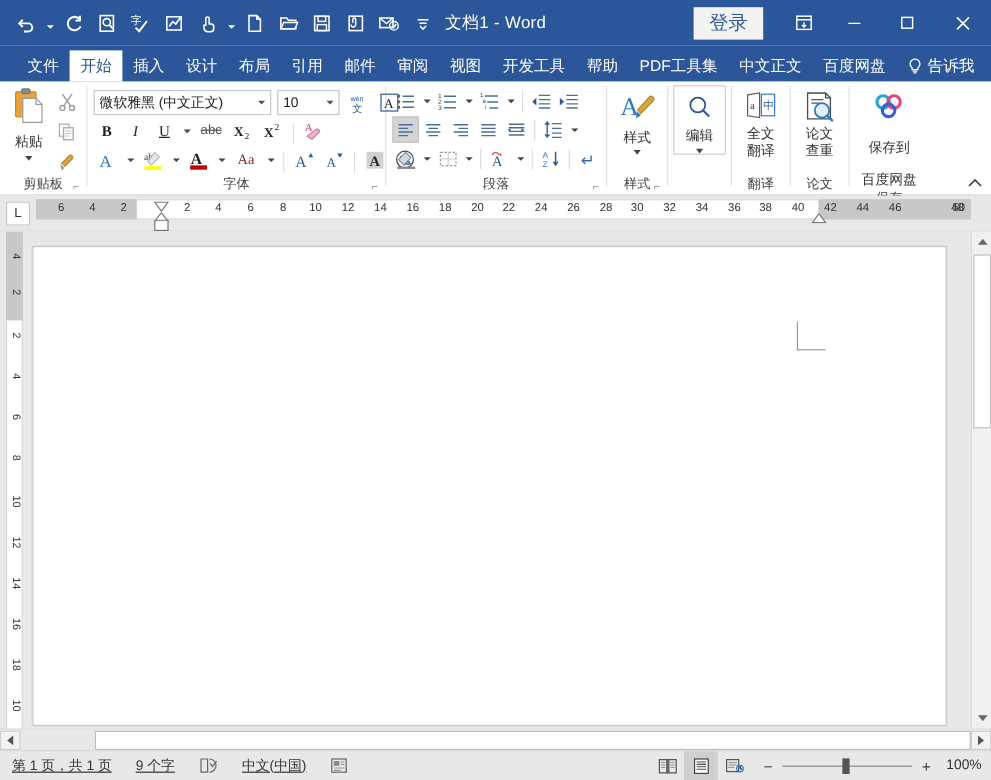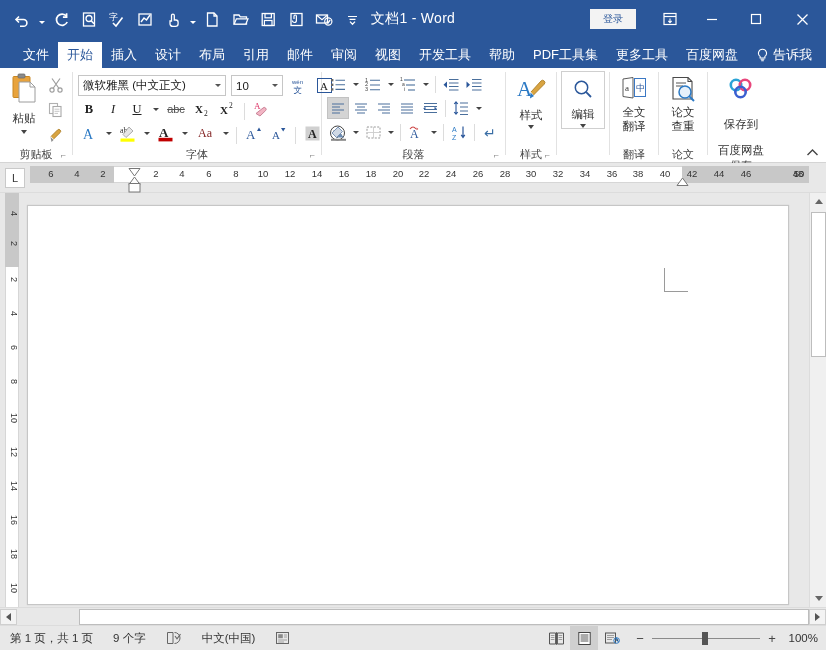--- a/index.html
+++ b/index.html
@@ -26,21 +26,21 @@
   .qat-caret { width:11px; height:28px; display:flex; align-items:flex-end; justify-content:center;
      padding-bottom:9px; }
   .qat-caret:after { content:""; border-left:3px solid transparent; border-right:3px solid transparent;
      border-top:3.5px solid #fff; display:block; }
   .title-text {
     position:absolute; left:0; right:0; text-align:center; color:#fff;
     font-size:14px; letter-spacing:.3px; pointer-events:none;
   }
   .title-right { margin-left:auto; display:flex; align-items:center; height:38px; }
   .signin {
-    background:#f3f3f3; color:#2b579a; font-size:10px; padding:3px 13px;
+    background:#f3f3f3; color:#2b579a; font-size:16px; padding:3px 13px;
     margin-right:14px; border:none;
   }
   .tb-icon { width:40px; height:38px; display:flex; align-items:center; justify-content:center; color:#fff; }
   .tb-icon.win { width:44px; }
   .tb-icon.close { width:48px; }
 
   
   .tabbar {
     height:30px; background:#2b579a; display:flex; align-items:flex-end; flex:none;
     padding-left:14px; font-size:13px;
@@ -171,21 +171,21 @@
   .hs-arrow.lf .tri { border-right:5px solid #555; }
   .hs-arrow.rt .tri { border-left:5px solid #555; }
   .hs-track { flex:1; height:16px; position:relative; }
   .hs-thumb { position:absolute; left:62px; right:0; top:0; height:16px; background:#fff; border:1px solid #bdbdbd;}
 
   
   .statusbar {
     height:25px; background:#e8e8e8; display:flex; align-items:center; flex:none;
     font-size:11.5px; color:#333; border-top:1px solid #dcdcdc;
   }
-  .sb-item { padding:0 10px; white-space:nowrap; height:25px; display:flex; align-items:center; }
+  .sb-item { padding:0 10px; white-space:nowrap; height:25px; display:flex; align-items:center;text-decoration:underline; }
   .sb-item.muted { color:#8a8a8a; }
   .sb-right { margin-left:auto; display:flex; align-items:center; height:25px; }
   .view-btn { width:28px; height:25px; display:flex; align-items:center; justify-content:center; }
   .view-btn.sel { background:#cfcfcf; }
   .zoom-wrap { display:flex; align-items:center; gap:6px; padding:0 8px; }
   .zoom-slider { position:relative; width:108px; height:16px; display:flex; align-items:center; }
   .zoom-slider .track { height:1px; background:#8a8a8a; width:100%; }
   .zoom-slider .knob { position:absolute; left:50px; width:6px; height:13px; background:#555; }
   .zoom-pm { width:12px; text-align:center; color:#444; font-size:13px; }
   .zoom-pct { width:40px; text-align:right; padding-right:8px; }
@@ -311,21 +311,21 @@
     <div class="tab">插入</div>
     <div class="tab">设计</div>
     <div class="tab">布局</div>
     <div class="tab">引用</div>
     <div class="tab">邮件</div>
     <div class="tab">审阅</div>
     <div class="tab">视图</div>
     <div class="tab">开发工具</div>
     <div class="tab">帮助</div>
     <div class="tab">PDF工具集</div>
-    <div class="tab">更多工具</div>
+    <div class="tab">中文正文</div>
     <div class="tab">百度网盘</div>
     <div class="tab right-grp">
       <span>
         <svg width="13" height="14" viewBox="0 0 13 14">
             <path d="M6.5 1.2 a4 4 0 0 1 2.4 7.2 V10 H4.1 V8.4 A4 4 0 0 1 6.5 1.2z" fill="none" stroke="#fff" stroke-width="1.1"></path>
             <path d="M4.6 11.3 H8.4 M5.2 12.8 H7.8" stroke="#fff" stroke-width="1.1"></path>
           </svg>
       </span>
       <span>告诉我</span>
     </div>

